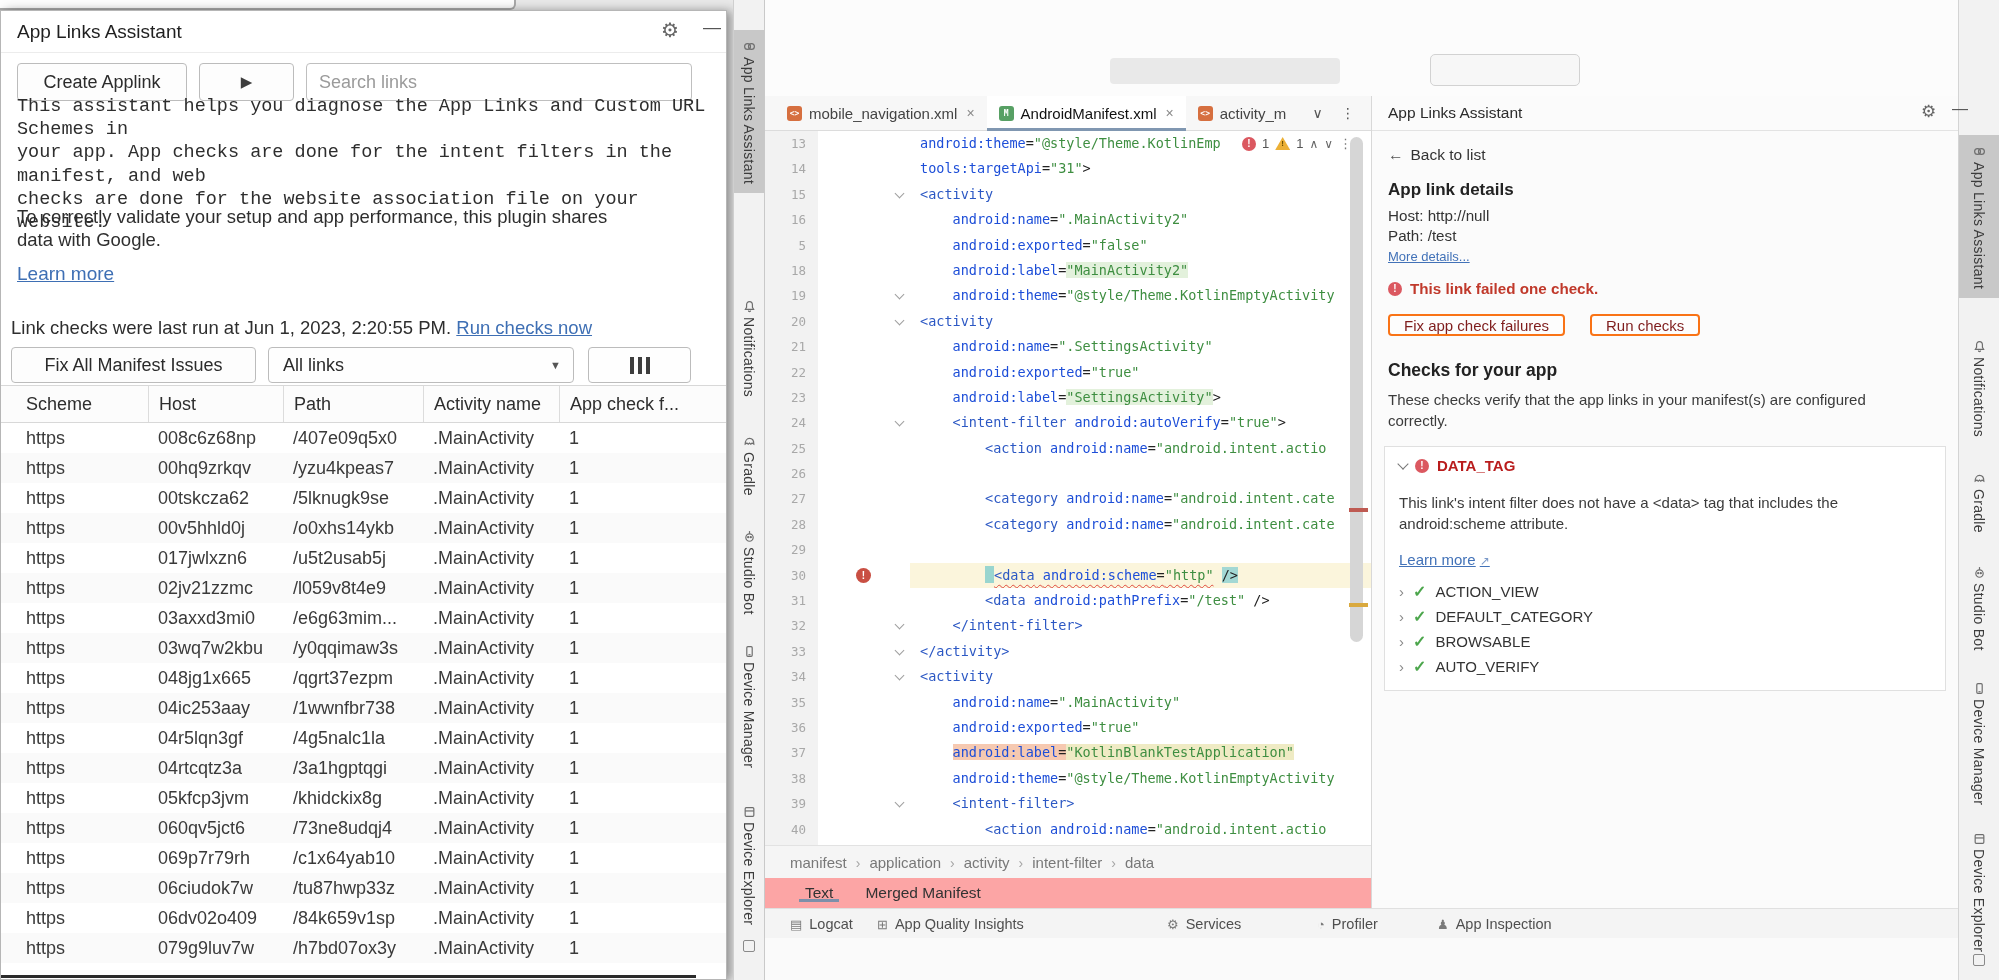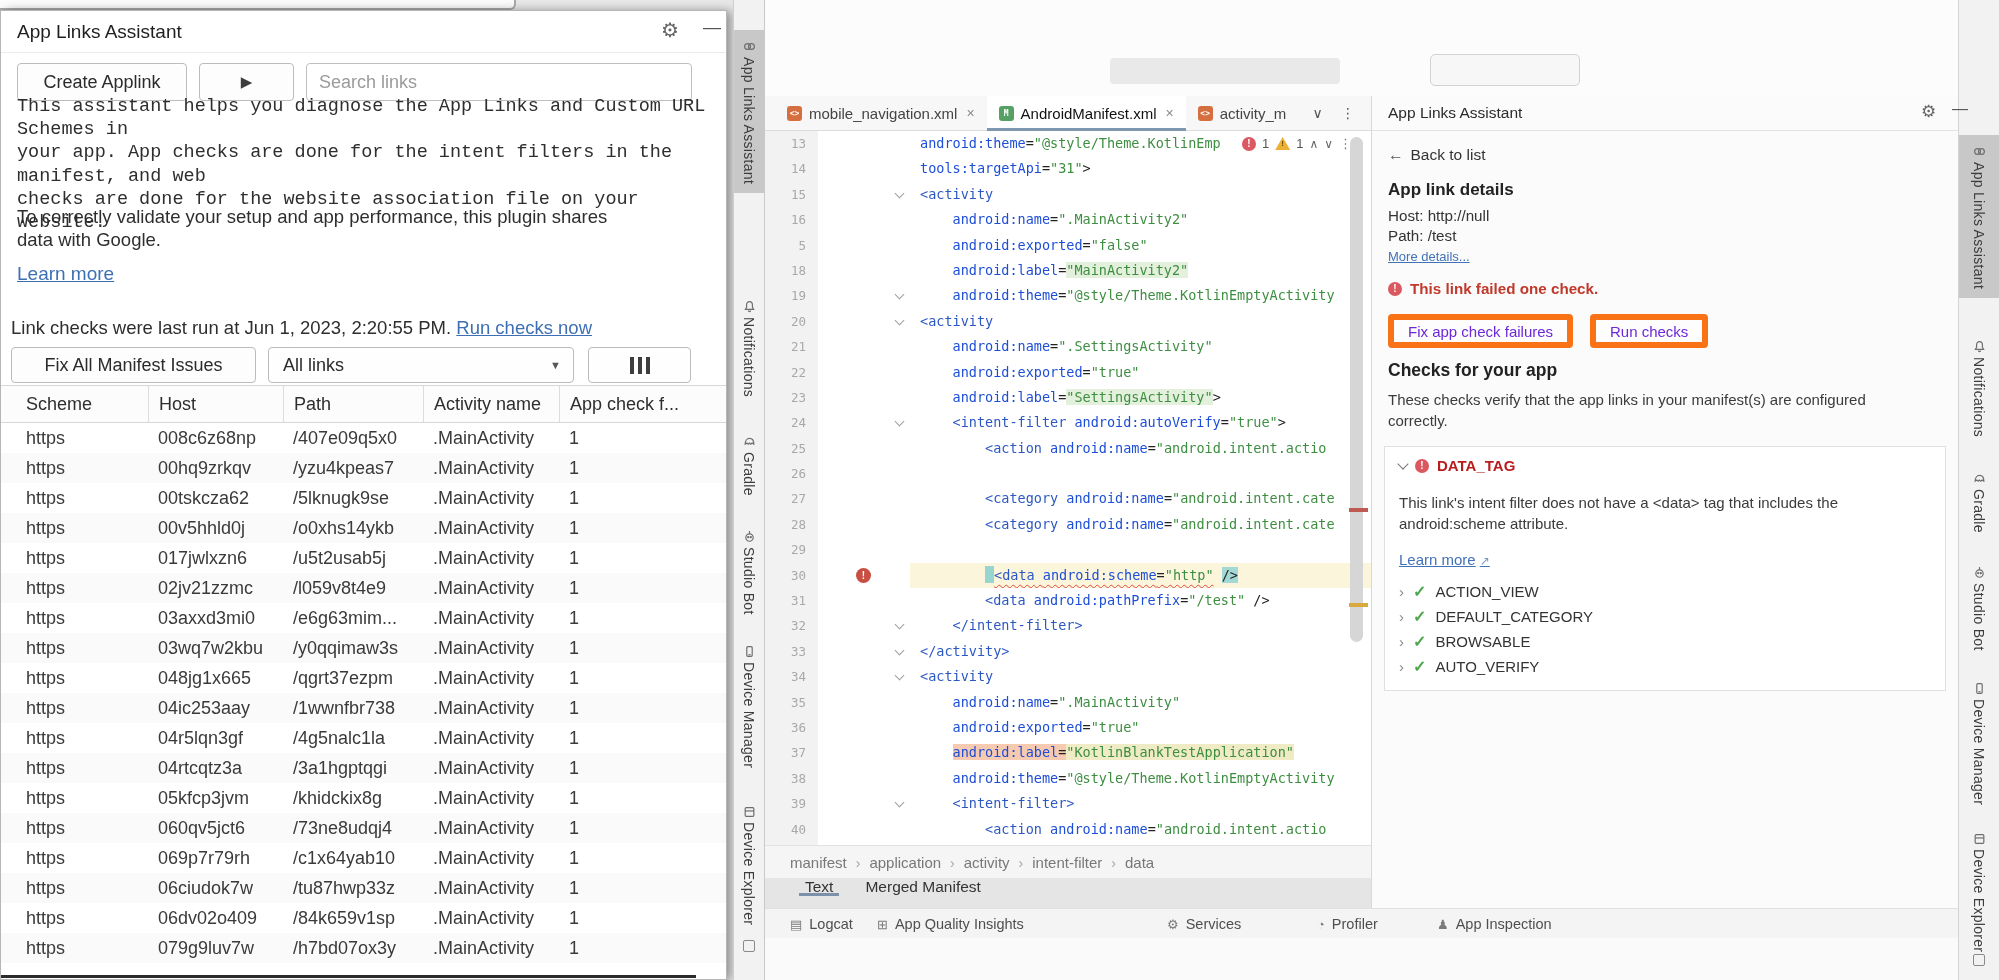--- a/index.html
+++ b/index.html
@@ -135,22 +135,22 @@
   #scroll-thumb { position:absolute; right:8px; top:6px; width:13px; height:505px;
     background:#D6D6D6; border-radius:7px; }
   #mark-red { position:absolute; right:3px; top:377px; width:19px; height:4px; background:#BE5A52; }
   #mark-yellow { position:absolute; right:3px; top:472px; width:19px; height:4px; background:#D9A93E; }
 
   
   #breadcrumbs { position:absolute; left:0; top:845px; width:606px; height:33px; background:#F5F5F5;
     border-top:1px solid #E2E2E2; display:flex; align-items:center; padding-left:25px; gap:9px; }
   .bitem { font-size:15px; color:#787878; cursor:pointer; }
   .bsep { font-size:14px; color:#A5A5A5; }
-  #doc-tabs { position:absolute; left:0; top:878px; width:606px; height:30px; background:#e5e5e5;
-    display:flex; align-items:flex-start; padding-left:40px; gap:32px; }
+  #doc-tabs { position:absolute; left:0; top:878px; width:606px; height:30px; background:#fca5a5;
+    display:flex; align-items:center; padding-left:40px; gap:32px; }
   .dtab { position:relative; display:flex; align-items:center; font-size:15.5px; color:#333;
     cursor:pointer; }
   .dtab.active::after { content:""; position:absolute; left:-6px; right:-6px; bottom:0; height:3px;
     background:#7D90AA; }
 
   
   #assistant-panel { position:absolute; left:606px; top:96px; width:587px; height:812px;
     background:#FBFBFB; border-left:1px solid #D8D8D8; }
   #ap-header { position:absolute; left:0; top:0; width:100%; height:35px;
     border-bottom:1px solid #E3E3E3; }
@@ -158,22 +158,22 @@
   #ap-gear { position:absolute; left:549px; top:5px; font-size:17px; color:#666; }
   #ap-min { position:absolute; left:580px; top:4px; font-size:16px; color:#555; }
   #ap-back { position:absolute; left:16px; top:50px; font-size:15.5px; color:#333; cursor:pointer; }
   #ap-back .arr { margin-right:7px; color:#555; }
   #ap-details-title { position:absolute; left:16px; top:84px; font-size:17px; font-weight:bold; color:#222; }
   #ap-host { position:absolute; left:16px; top:111px; font-size:15.2px; color:#333; }
   #ap-path { position:absolute; left:16px; top:131px; font-size:15.2px; color:#333; }
   #ap-more { position:absolute; left:16px; top:153px; font-size:13px; }
   #ap-failed { position:absolute; left:16px; top:184px; display:flex; align-items:center; gap:8px;
     font-size:15.2px; font-weight:bold; color:#C0392B; }
-  .ap-btn { position:absolute; top:218px; height:34px; background:#FDFDFD; border:6px solid #f97316;
-    border-radius:4px; font-size:15px; color:#6d28d9; display:flex; align-items:center;
+  .ap-btn { position:absolute; top:218px; height:22px; background:#FDFDFD; border:2px solid #f97316;
+    border-radius:4px; font-size:15px; color:#7f1d1d; display:flex; align-items:center;
     padding:0 14px; cursor:pointer; }
   #ap-fixbtn { left:16px; }
   #ap-runbtn { left:218px; }
   #ap-checks-title { position:absolute; left:16px; top:264px; font-size:17.5px; font-weight:bold; color:#222; }
   #ap-checks-desc { position:absolute; left:16px; top:294px; width:540px; font-size:15px;
     line-height:20.5px; color:#3B3B3B; white-space:pre-line; }
   #ap-card { position:absolute; left:12px; top:350px; width:562px; height:245px; background:#FFFFFF;
     border:1px solid #E0E0E0; }
   #ap-dt-row { position:absolute; left:14px; top:10px; display:flex; align-items:center; gap:8px; }
   .expchev { width:8px; height:8px; border-right:1.6px solid #777; border-bottom:1.6px solid #777;

